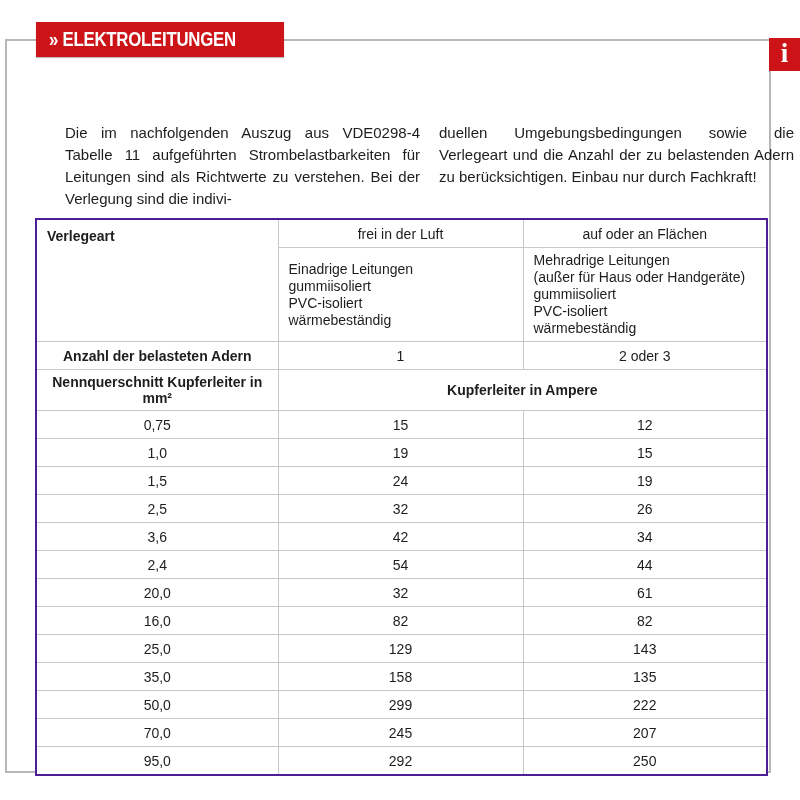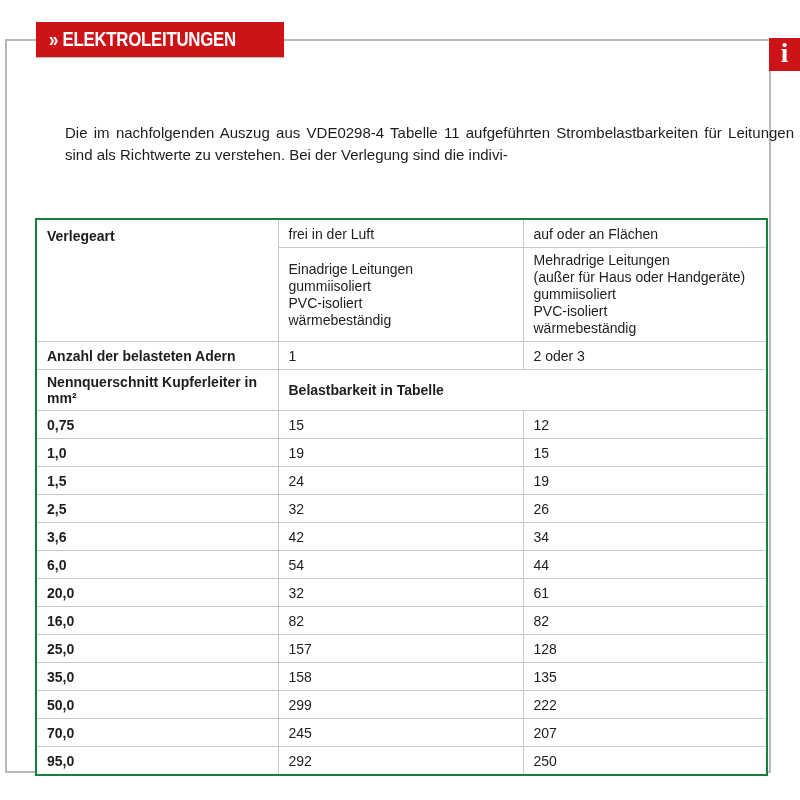--- a/index.html
+++ b/index.html
@@ -42,28 +42,28 @@
   }
   .intro-col{
     flex:1;font-size:15px;line-height:22px;text-align:justify;
     text-align-last:left;color:#1d1d1b;
   }
   
   table.load{
     position:absolute;left:35px;top:218px;width:731px;
     border-collapse:collapse;table-layout:fixed;
     font-size:14px;color:#1d1d1b;
-    border:2px solid #15803d;
+    border:2px solid #4c1d95;
   }
   table.load td{
     border:1px solid #c8c8c8;padding:4px 10px;vertical-align:middle;
     background:#ffffff;
   }
-  table.load td.single{height:19px;}
-  td.gcell{background:#e3e3e3;font-weight:bold;}
+  table.load td.single{height:19px;text-align:center;}
+  td.gcell{background:#e3e3e3;font-weight:normal;}
   td.hcell{background:#e3e3e3;font-weight:bold;}
   td.stripe{background:#ebebeb;}
   td.pre{white-space:pre-line;line-height:17px;padding-top:6px;padding-bottom:6px;vertical-align:top;}
   td.toprow{vertical-align:middle;}
 </style>
 </head>
 <body>
 
 <div id="page">
 
@@ -73,20 +73,21 @@
     <span class="txt">» ELEKTROLEITUNGEN</span>
   </div>
 
   <div class="infobox">
     <span class="glyph">i</span>
   </div>
 
 
   <div class="intro-cols">
     <div class="intro-col">Die im nachfolgenden Auszug aus VDE0298-4 Tabelle 11 aufgeführten Strombelastbarkeiten für Leitungen sind als Richtwerte zu verstehen. Bei der Verlegung sind die indivi-</div>
+    <div class="intro-col">duellen Umgebungsbedingungen sowie die Verlegeart und die Anzahl der zu belastenden Adern zu berücksichtigen. Einbau nur durch Fachkraft!</div>
   </div>
 
   <table class="load">
     <colgroup>
       <col style="width:242px">
       <col style="width:245px">
       <col style="width:244px">
     </colgroup>
     <tbody>
       <tr>
@@ -105,21 +106,21 @@
 PVC-isoliert
 wärmebeständig</td>
       </tr>
       <tr>
         <td class="hcell single">Anzahl der belasteten Adern</td>
         <td class="single">1</td>
         <td class="single">2 oder 3</td>
       </tr>
       <tr>
         <td class="hcell single">Nennquerschnitt Kupferleiter in mm²</td>
-        <td class="hcell single" colspan="2">Belastbarkeit in Tabelle</td>
+        <td class="hcell single" colspan="2">Kupferleiter in Ampere</td>
       </tr>
     </tbody>
     <tbody id="data-rows">
         <tr>
           <td class="gcell single">0,75</td>
           <td class="single">15</td>
           <td class="single">12</td>
         </tr>
         <tr>
           <td class="gcell single">1,0</td>
@@ -135,38 +136,38 @@
           <td class="gcell single">2,5</td>
           <td class="single stripe">32</td>
           <td class="single stripe">26</td>
         </tr>
         <tr>
           <td class="gcell single">3,6</td>
           <td class="single">42</td>
           <td class="single">34</td>
         </tr>
         <tr>
-          <td class="gcell single">6,0</td>
+          <td class="gcell single">2,4</td>
           <td class="single stripe">54</td>
           <td class="single stripe">44</td>
         </tr>
         <tr>
           <td class="gcell single">20,0</td>
           <td class="single">32</td>
           <td class="single">61</td>
         </tr>
         <tr>
           <td class="gcell single">16,0</td>
           <td class="single stripe">82</td>
           <td class="single stripe">82</td>
         </tr>
         <tr>
           <td class="gcell single">25,0</td>
-          <td class="single">157</td>
-          <td class="single">128</td>
+          <td class="single">129</td>
+          <td class="single">143</td>
         </tr>
         <tr>
           <td class="gcell single">35,0</td>
           <td class="single stripe">158</td>
           <td class="single stripe">135</td>
         </tr>
         <tr>
           <td class="gcell single">50,0</td>
           <td class="single">299</td>
           <td class="single">222</td>

